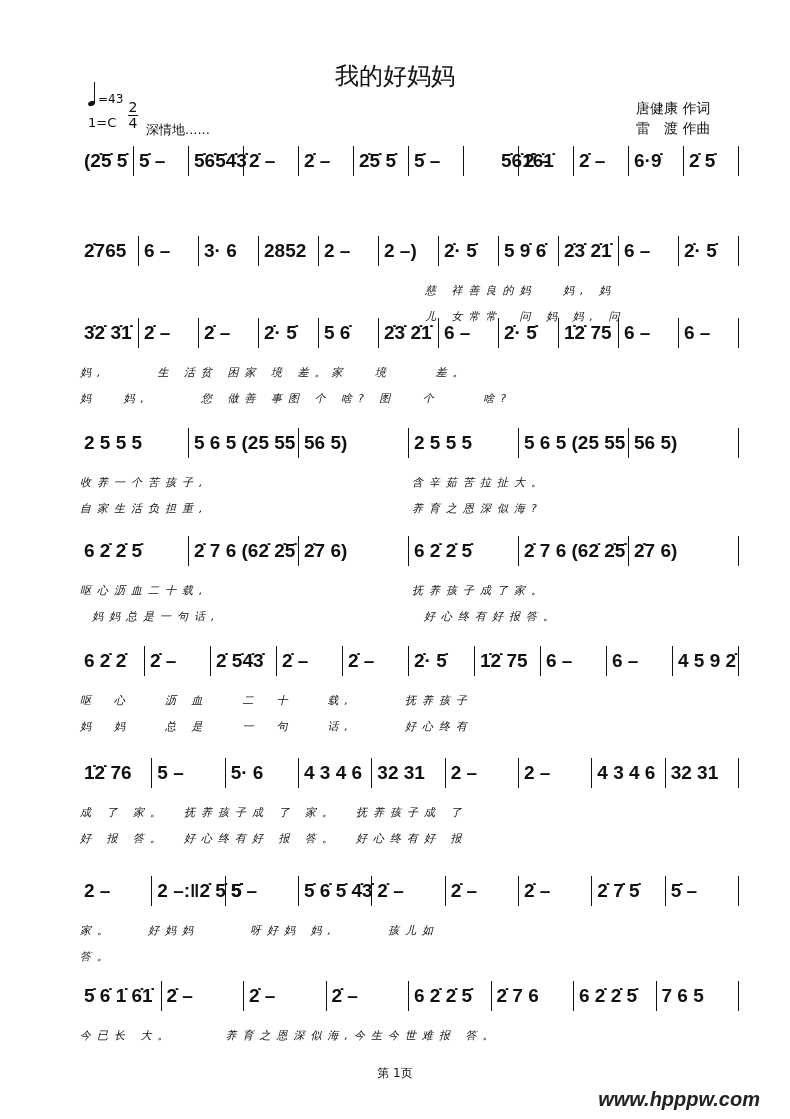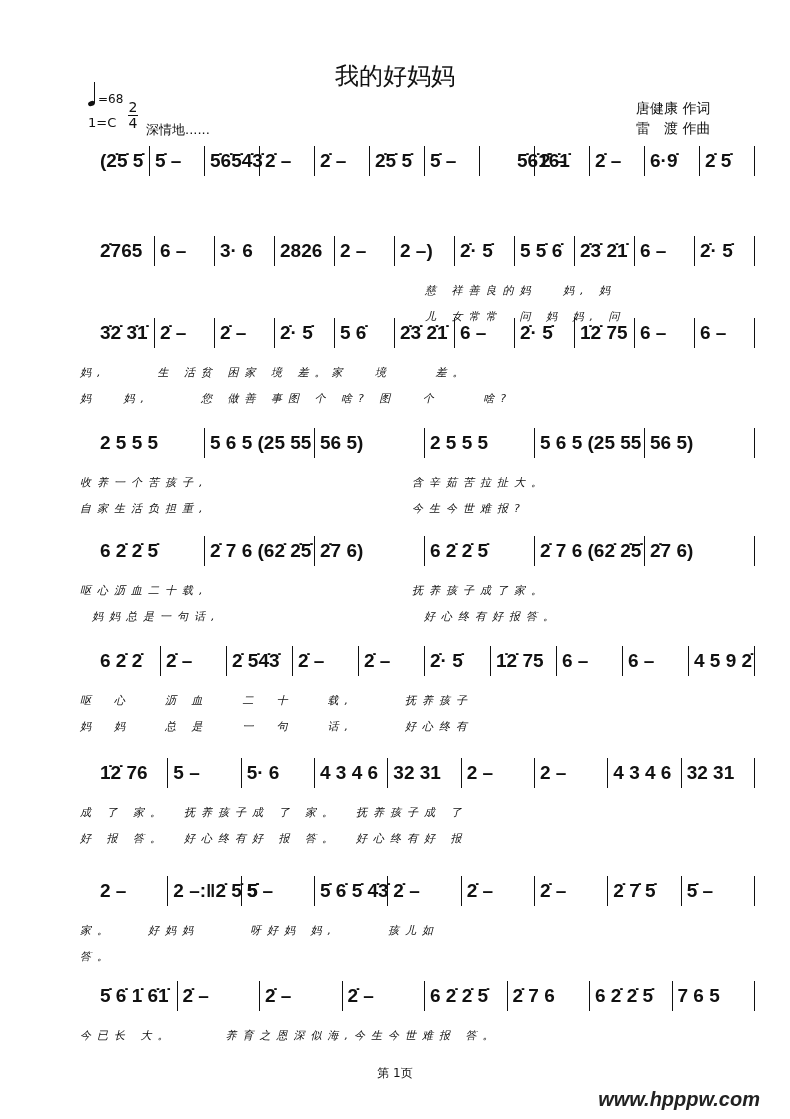--- a/index.html
+++ b/index.html
@@ -6,35 +6,35 @@
   body{width:790px;height:1119px;position:relative;overflow:hidden;font-family:"DejaVu Sans",sans-serif;color:#111;}
   .title{position:absolute;left:0;width:790px;top:60px;text-align:center;font-size:24px;}
   .tempo{position:absolute;left:88px;top:82px;font-size:12px;}
   .notehead{display:inline-block;width:7px;height:5px;background:#111;border-radius:50%;transform:rotate(-20deg);position:absolute;left:0;top:19px;}
   .stem{position:absolute;left:6px;top:0;width:1px;height:21px;background:#111;}
   .key{position:absolute;left:88px;top:115px;font-size:13px;}
   .timesig{position:absolute;left:128px;top:100px;font-size:14px;line-height:15px;text-align:center;}
   .timesig .bar{border-top:1px solid #111;width:10px;margin:0 auto;}
   .expr{position:absolute;left:146px;top:121px;font-size:13px;}
   .credits{position:absolute;left:636px;top:98px;font-size:14px;line-height:20px;}
-  .line{position:absolute;left:16px;width:640px;height:30px;}
+  .line{position:absolute;left:0;width:640px;height:30px;}
   .tok{position:absolute;font-family:"Liberation Sans",sans-serif;font-weight:bold;font-size:19px;top:0;white-space:nowrap;}
   .tok.u{border-bottom:1.5px solid #111;}
   .bl{position:absolute;width:1px;background:#111;top:-4px;height:30px;}
   .lyr{position:absolute;font-size:11px;letter-spacing:6px;white-space:nowrap;font-style:italic;}
   .page{position:absolute;left:0;width:790px;top:1065px;text-align:center;font-size:12px;}
   .wm{position:absolute;right:30px;top:1088px;font-family:"Liberation Sans",sans-serif;font-weight:bold;font-style:italic;font-size:20px;color:#222;}
 </style>
 </head>
 <body>
 
 <div class="title">我的好妈妈</div>
 
 <div class="tempo">
-  <span style="position:relative;display:inline-block;width:10px;height:24px;vertical-align:bottom;"><span class="stem"></span><span class="notehead"></span></span><span>=68</span>
+  <span style="position:relative;display:inline-block;width:10px;height:24px;vertical-align:bottom;"><span class="stem"></span><span class="notehead"></span></span><span>=43</span>
 </div>
 <div class="key">1=C</div>
 <div class="timesig">
   <div>2</div>
   <div class="bar"></div>
   <div>4</div>
 </div>
 <div class="expr">深情地......</div>
 <div class="credits">
   <div>唐健康 作词</div>
@@ -68,29 +68,29 @@
       <span class="tok u" style="left: 689px; border-bottom: none;">2̇ 5̇</span>
       <span class="bl" style="left: 738px;"></span>
     </div>
     <div class="line" style="top: 240px;">
       <span class="tok u" style="left: 84px; border-bottom: none;">2̇765</span>
       <span class="bl" style="left: 138px;"></span>
       <span class="tok u" style="left: 144px; border-bottom: none;">6 –</span>
       <span class="bl" style="left: 198px;"></span>
       <span class="tok u" style="left: 204px; border-bottom: none;">3· 6</span>
       <span class="bl" style="left: 258px;"></span>
-      <span class="tok u" style="left: 264px; border-bottom: none;">2826</span>
+      <span class="tok u" style="left: 264px; border-bottom: none;">2852</span>
       <span class="bl" style="left: 318px;"></span>
       <span class="tok u" style="left: 324px; border-bottom: none;">2 –</span>
       <span class="bl" style="left: 378px;"></span>
       <span class="tok u" style="left: 384px; border-bottom: none;">2 –)</span>
       <span class="bl" style="left: 438px;"></span>
       <span class="tok u" style="left: 444px; border-bottom: none;">2̇· 5̇</span>
       <span class="bl" style="left: 498px;"></span>
-      <span class="tok u" style="left: 504px; border-bottom: none;">5 5̇ 6̇</span>
+      <span class="tok u" style="left: 504px; border-bottom: none;">5 9̇ 6̇</span>
       <span class="bl" style="left: 558px;"></span>
       <span class="tok u" style="left: 564px; border-bottom: none;">2̇3̇ 2̇1̇</span>
       <span class="bl" style="left: 618px;"></span>
       <span class="tok u" style="left: 624px; border-bottom: none;">6 –</span>
       <span class="bl" style="left: 678px;"></span>
       <span class="tok u" style="left: 684px; border-bottom: none;">2̇· 5̇</span>
       <span class="bl" style="left: 738px;"></span>
     </div>
     <div class="lyr" style="left: 425px; top: 283px;">慈 祥善良的妈　 妈, 妈</div>
     <div class="lyr" style="left: 425px; top: 309px;">儿 女常常　问 妈 妈, 问</div>
@@ -130,21 +130,21 @@
       <span class="tok u" style="left: 414px; border-bottom: none;">2 5 5 5</span>
       <span class="bl" style="left: 518px;"></span>
       <span class="tok u" style="left: 524px; border-bottom: none;">5 6 5 (25 55</span>
       <span class="bl" style="left: 628px;"></span>
       <span class="tok u" style="left: 634px; border-bottom: none;">56 5)</span>
       <span class="bl" style="left: 738px;"></span>
     </div>
     <div class="lyr" style="left: 80px; top: 475px;">收养一个苦孩子,</div>
     <div class="lyr" style="left: 412px; top: 475px;">含辛茹苦拉扯大。</div>
     <div class="lyr" style="left: 80px; top: 501px;">自家生活负担重,</div>
-    <div class="lyr" style="left: 412px; top: 501px;">今生今世难报?</div>
+    <div class="lyr" style="left: 412px; top: 501px;">养育之恩深似海?</div>
     <div class="line" style="top: 540px;">
       <span class="tok u" style="left: 84px; border-bottom: none;">6 2̇ 2̇ 5̇</span>
       <span class="bl" style="left: 188px;"></span>
       <span class="tok u" style="left: 194px; border-bottom: none;">2̇ 7 6 (62̇ 2̇5̇</span>
       <span class="bl" style="left: 298px;"></span>
       <span class="tok u" style="left: 304px; border-bottom: none;">2̇7 6)</span>
       <span class="bl" style="left: 408px;"></span>
       <span class="tok u" style="left: 414px; border-bottom: none;">6 2̇ 2̇ 5̇</span>
       <span class="bl" style="left: 518px;"></span>
       <span class="tok u" style="left: 524px; border-bottom: none;">2̇ 7 6 (62̇ 2̇5̇</span>

